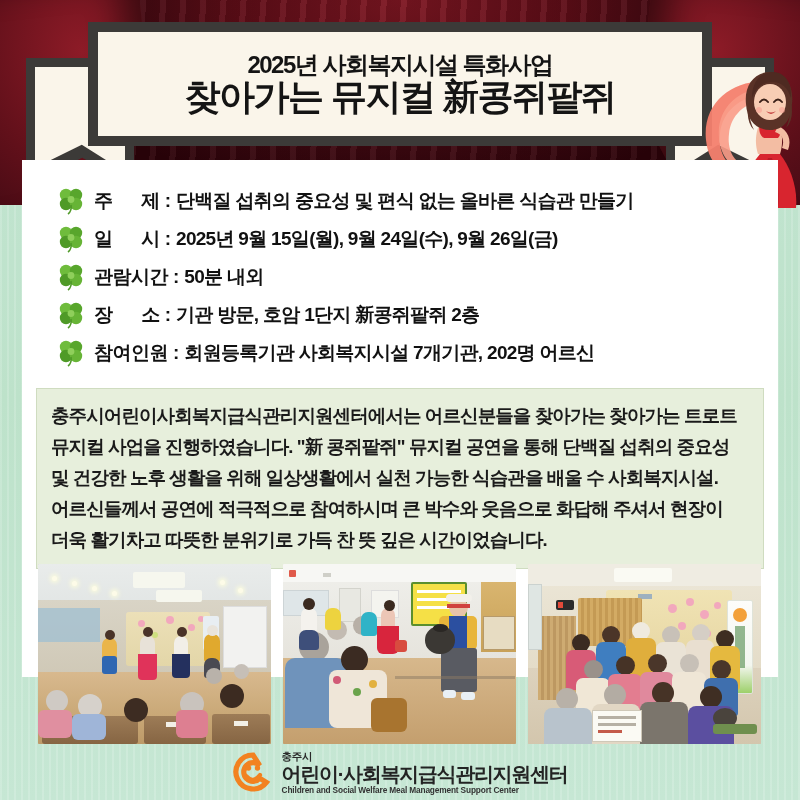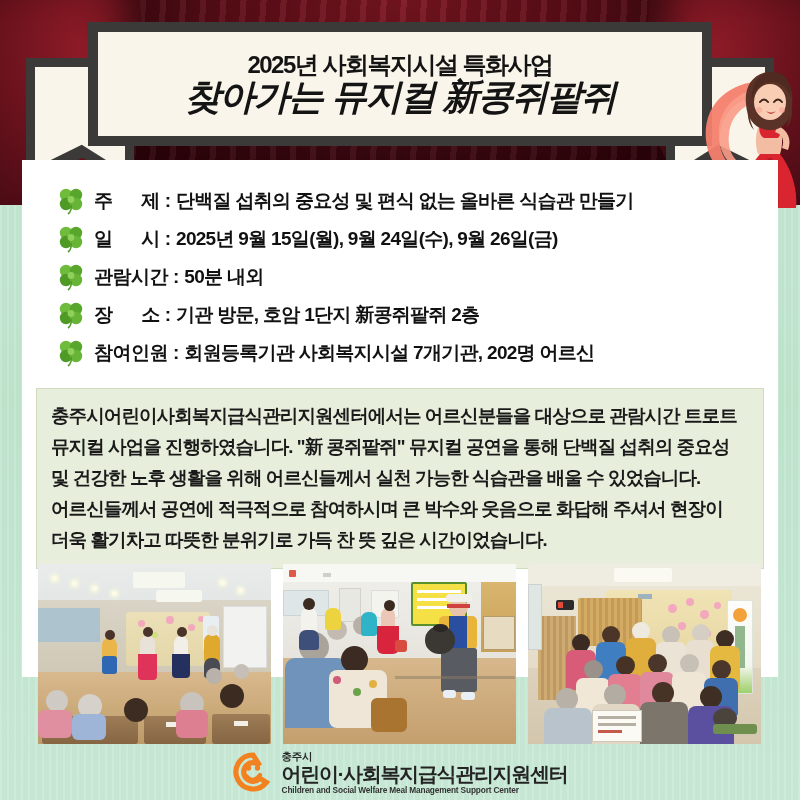--- a/index.html
+++ b/index.html
@@ -68,21 +68,21 @@
     width:100%; height:100%;
     background:#faf5ea;
     display:flex; flex-direction:column;
     align-items:center; justify-content:center;
   }
   .title-line {
     color:#141414; font-weight:bold; letter-spacing:-1.5px;
     line-height:1.08; white-space:nowrap;
   }
   .title-line.l1 { font-size:24px; }
-  .title-line.l2 { font-size:36px;font-style:italic; }
+  .title-line.l2 { font-size:36px; }
 
   
   .dancer { position:absolute; top:58px; right:0px; width:112px; height:150px; }
 
   
   .panel {
     position:absolute; top:160px; left:22px;
     width:756px; height:517px;
     background:#ffffff;
   }
@@ -285,23 +285,23 @@
             <path d="M13 18 q1 6 -3 9" stroke="#4f9a27" stroke-width="1.6" fill="none"></path>
           </svg>
         </div>
         <span class="info-label">참여인원</span>
         <span class="info-sep">:</span>
         <span class="info-value">회원등록기관 사회복지시설 7개기관, 202명 어르신</span>
       </div>
     </div>
 
     <div class="desc-box">
-      <div class="desc-line">충주시어린이사회복지급식관리지원센터에서는 어르신분들을 대상으로 관람시간 트로트</div>
+      <div class="desc-line">충주시어린이사회복지급식관리지원센터에서는 어르신분들을 찾아가는 찾아가는 트로트</div>
       <div class="desc-line">뮤지컬 사업을 진행하였습니다. "新 콩쥐팥쥐" 뮤지컬 공연을 통해 단백질 섭취의 중요성</div>
-      <div class="desc-line">및 건강한 노후 생활을 위해 어르신들께서 실천 가능한 식습관을 배울 수 있었습니다.</div>
+      <div class="desc-line">및 건강한 노후 생활을 위해 일상생활에서 실천 가능한 식습관을 배울 수 사회복지시설.</div>
       <div class="desc-line">어르신들께서 공연에 적극적으로 참여하시며 큰 박수와 웃음으로 화답해 주셔서 현장이</div>
       <div class="desc-line">더욱 활기차고 따뜻한 분위기로 가득 찬 뜻 깊은 시간이었습니다.</div>
     </div>
 
     <div class="photos">
 
       <div class="photo">
         <div class="ph-ceiling"></div>
         <div class="ph-wall" style="top:20%;height:44%"></div>
         <div class="ph-floor"></div>

